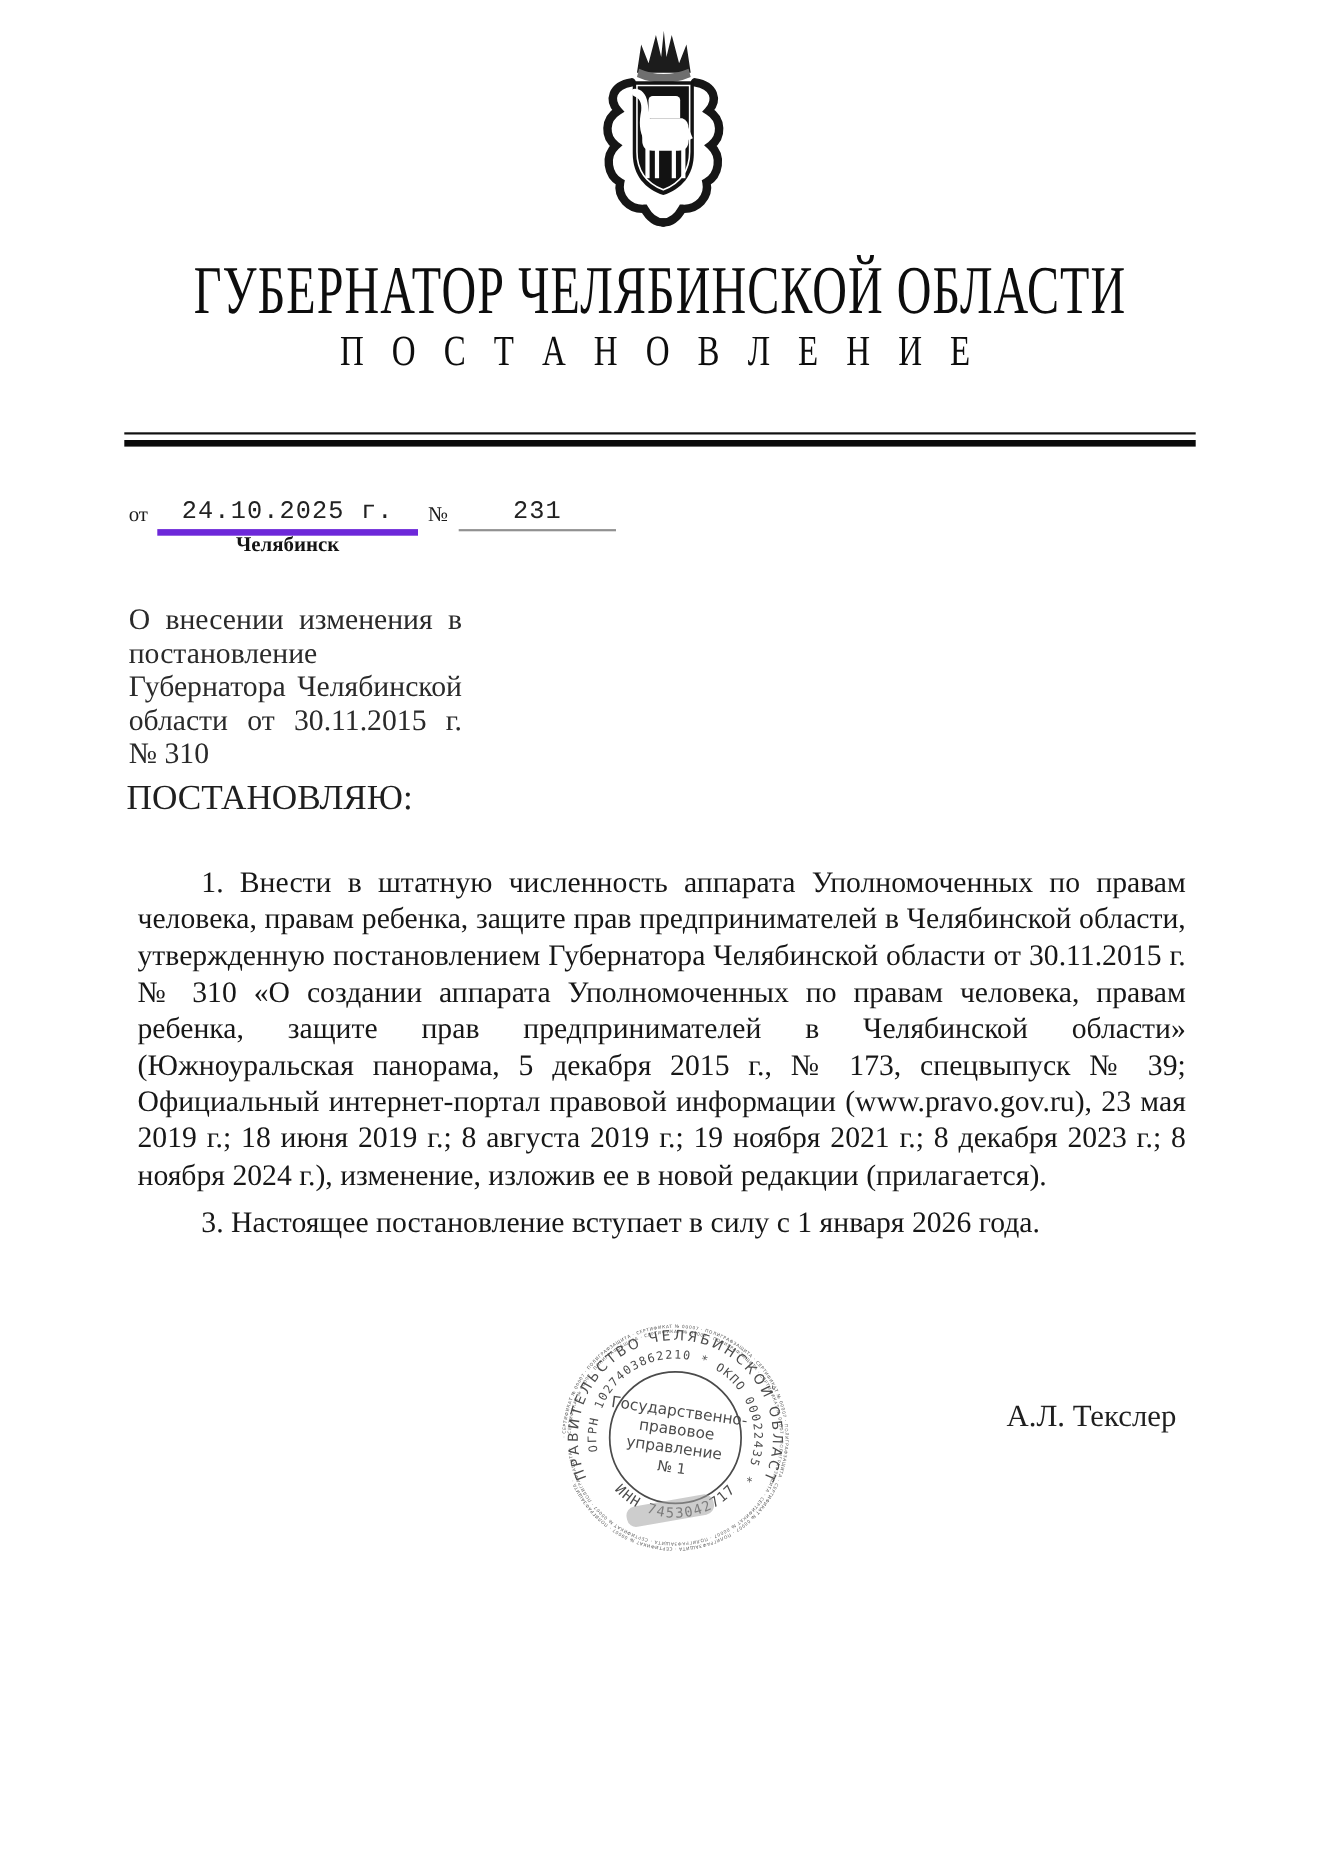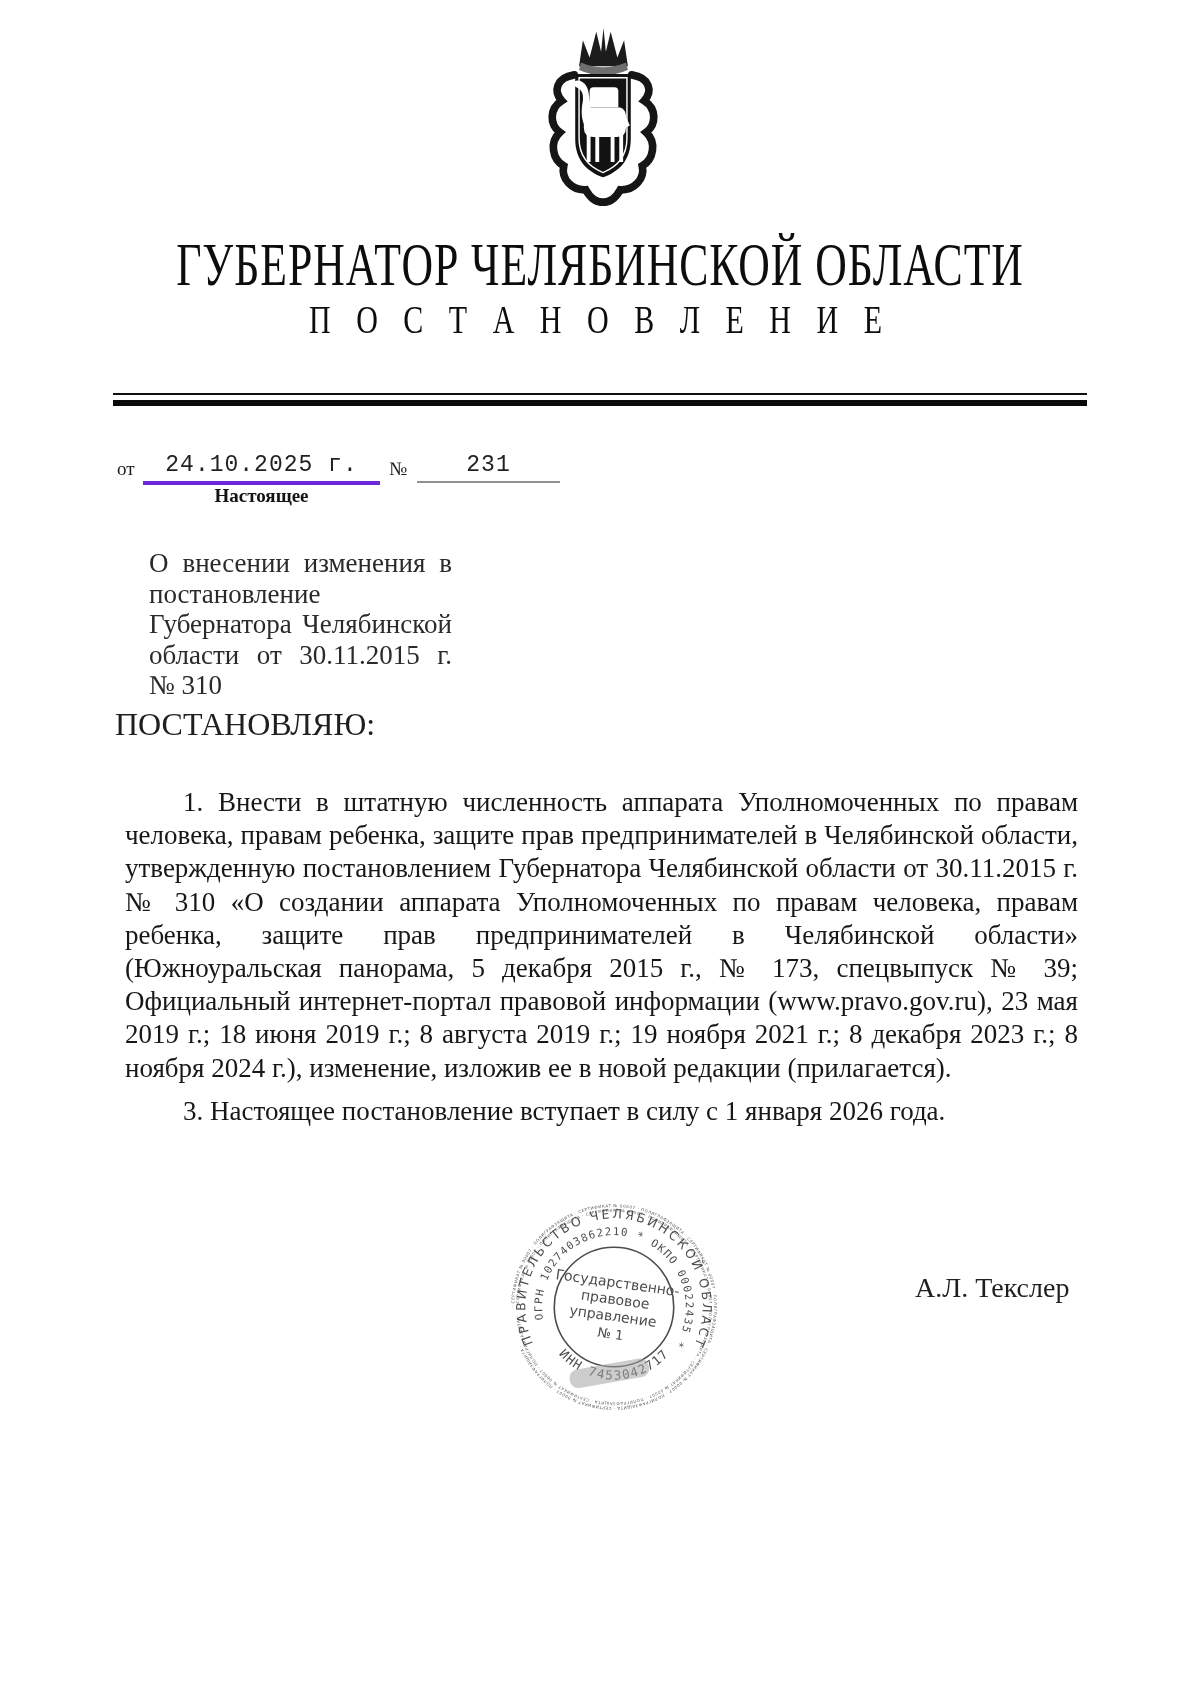--- a/index.html
+++ b/index.html
@@ -20,36 +20,36 @@
     font-size:30px;letter-spacing:9px;white-space:nowrap;color:#0d0d0d;
     transform:scaleY(1.3);transform-origin:center top;font-weight:400;
   }
   .rule-thin{position:absolute;left:113px;top:393px;width:974px;height:2px;background:#111;}
   .rule-thick{position:absolute;left:113px;top:400px;width:974px;height:6px;background:#0a0a0a;}
   
   .from-label{position:absolute;left:117px;top:458px;font-size:19px;text-align:right;}
   .date-box{
     position:absolute;left:143px;top:450px;width:237px;height:31px;line-height:31px;
     text-align:center;font-family:"Liberation Mono", monospace;font-size:23px;letter-spacing:1px;
-    border-bottom:4px solid #6d28d9;color:#222;
+    border-bottom:6px solid #6d28d9;color:#222;
   }
   .no-label{position:absolute;left:389px;top:458px;font-size:19px;}
   .num-box{
     position:absolute;left:417px;top:450px;width:143px;height:31px;line-height:31px;
     text-align:center;font-family:"Liberation Mono", monospace;font-size:23px;letter-spacing:1px;
     border-bottom:2px solid #919191;color:#222;
   }
   .city{
     position:absolute;left:143px;top:485px;width:237px;text-align:center;
     font-size:19px;font-weight:700;color:#141414;
   }
   
   .subject{
     position:absolute;left:117px;top:548px;width:303px;
-    font-size:27px;line-height:30.5px;text-align:justify;color:#2a2a2a;margin-left:32px;
+    font-size:27px;line-height:30.5px;text-align:justify;color:#2a2a2a;
   }
   
   .intro{position:absolute;left:115px;top:706px;font-size:32px;color:#1f1f1f;}
   .bodytext{
     position:absolute;left:115px;top:776px;width:973px;
     font-size:27px;line-height:33.2px;text-align:justify;color:#171717;
   }
   .bodytext p{margin:10px;text-indent:58px;}
   
   .signature{position:absolute;left:915px;top:1272px;width:190px;font-size:28px;color:#1f1f1f;}
@@ -85,21 +85,21 @@
 
   <div class="authority">ГУБЕРНАТОР ЧЕЛЯБИНСКОЙ ОБЛАСТИ</div>
   <div class="doctype">П О С Т А Н О В Л Е Н И Е</div>
   <div class="rule-thin"></div>
   <div class="rule-thick"></div>
 
   <span class="from-label">от</span>
   <span class="date-box">24.10.2025 г.</span>
   <span class="no-label">№</span>
   <span class="num-box">231</span>
-  <div class="city">Настоящее</div>
+  <div class="city">Челябинск</div>
 
   <div class="subject">О внесении изменения в постановление Губернатора Челябинской области от 30.11.2015 г. № 310</div>
 
   <div class="intro">ПОСТАНОВЛЯЮ:</div>
   <div class="bodytext">
     <p>1. Внести в штатную численность аппарата Уполномоченных по правам человека, правам ребенка, защите прав предпринимателей в Челябинской области, утвержденную постановлением Губернатора Челябинской области от 30.11.2015 г. № 310 «О создании аппарата Уполномоченных по правам человека, правам ребенка, защите прав предпринимателей в Челябинской области» (Южноуральская панорама, 5 декабря 2015 г., № 173, спецвыпуск № 39; Официальный интернет-портал правовой информации (www.pravo.gov.ru), 23 мая 2019 г.; 18 июня 2019 г.; 8 августа 2019 г.; 19 ноября 2021 г.; 8 декабря 2023 г.; 8 ноября 2024 г.), изменение, изложив ее в новой редакции (прилагается).</p>
     <p>3. Настоящее постановление вступает в силу с 1 января 2026 года.</p>
   </div>
 
   <div class="signature">А.Л. Текслер</div>

